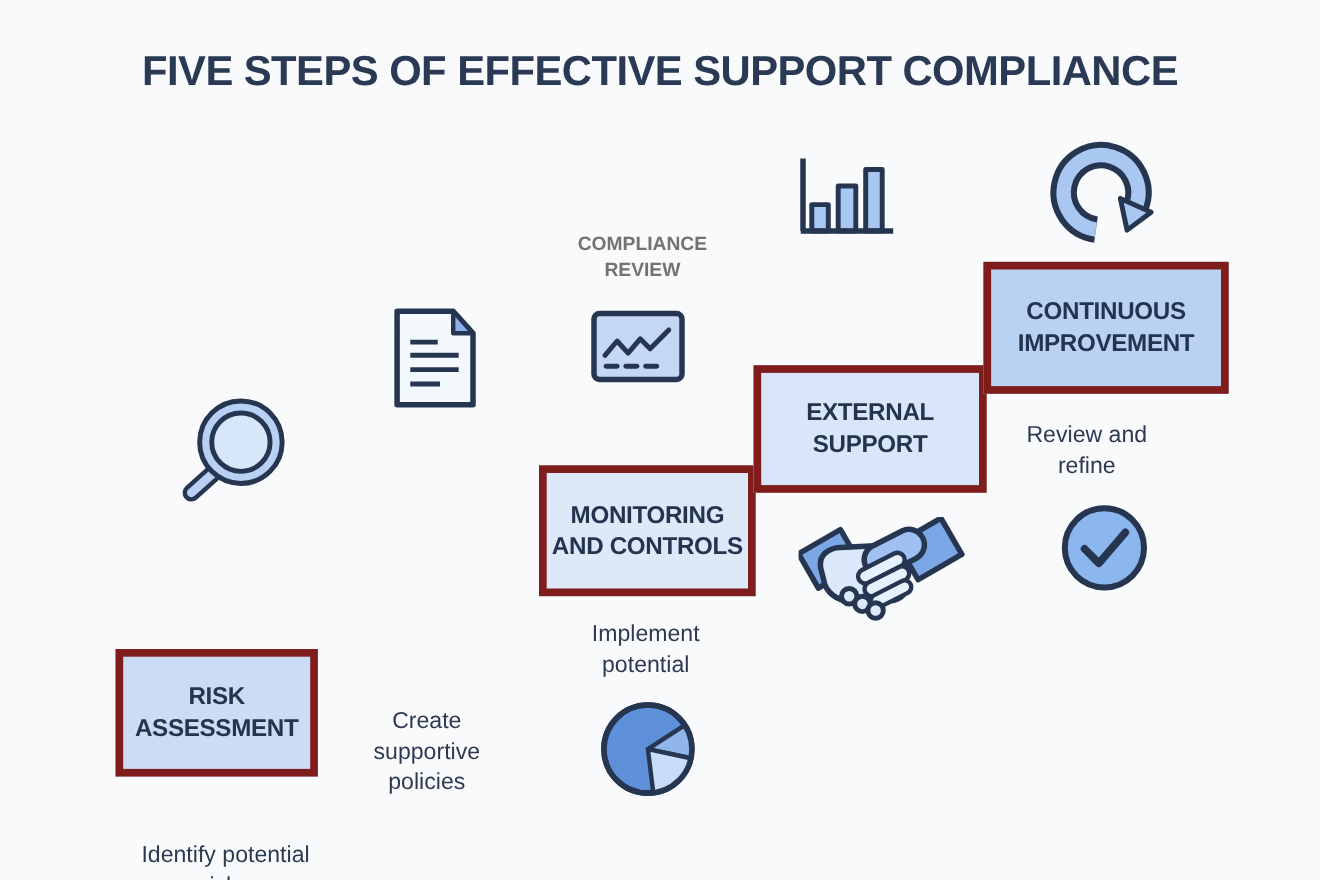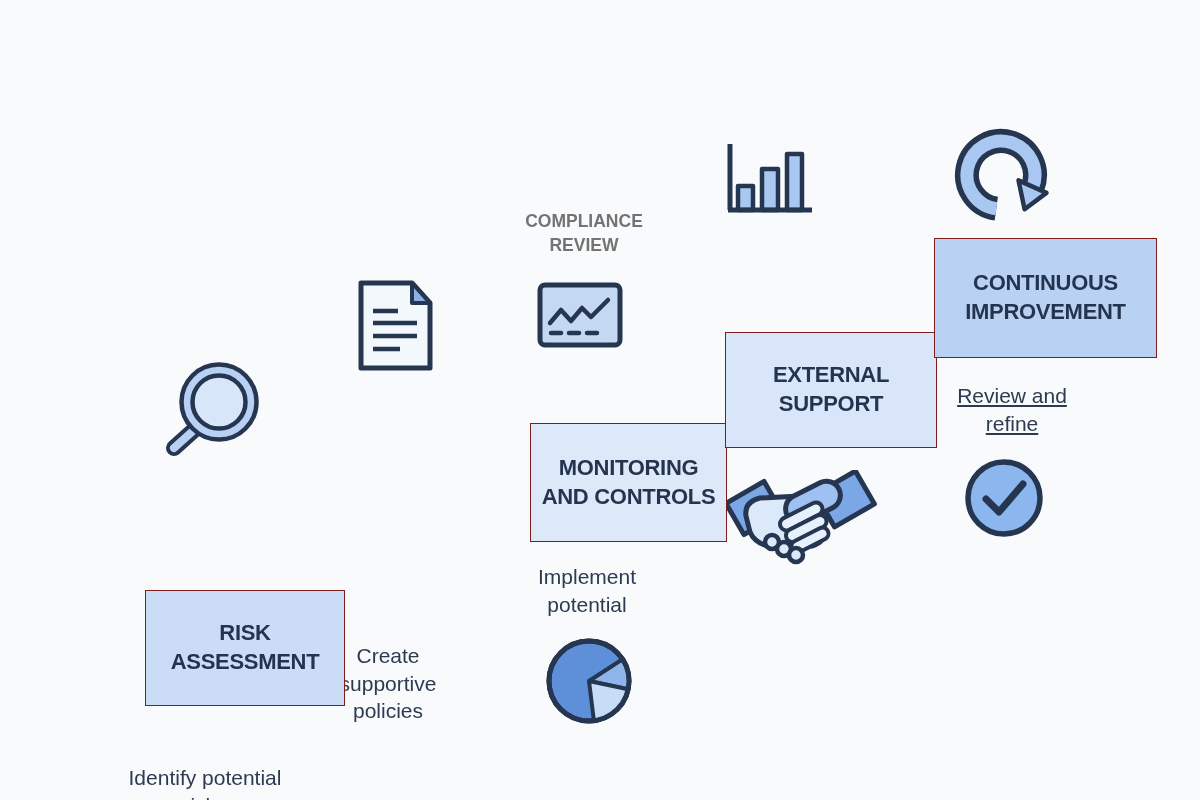--- a/index.html
+++ b/index.html
@@ -10,58 +10,59 @@
     color:#263650;
   }
   .pre{white-space:pre-line;}
   .title{
     position:absolute;left:0;top:44px;width:1200px;
     text-align:center;font-size:38px;font-weight:700;letter-spacing:-0.5px;
     color:#2b3a54;
   }
   .step-box{
     position:absolute;box-sizing:border-box;
-    border:1px solid #7f1d1d;
-    display:flex;align-items:center;justify-content:center;margin-left:40px;
+    border:7px solid #7f1d1d;
+    display:flex;align-items:center;justify-content:center;
   }
   .step-label{
     font-size:22px;font-weight:700;line-height:1.3;letter-spacing:-0.3px;
     text-align:center;color:#24344e;
   }
-  .box-risk       {left:105px;top:590px;width:200px;height:116px;background:#cbdcf6;z-index:1;}
+  .box-risk       {left:105px;top:590px;width:184px;height:116px;background:#cbdcf6;z-index:1;}
   .box-policy     {left:303px;top:505px;width:189px;height:118px;background:#e2ebfa;z-index:2;}
   .box-monitoring {left:490px;top:423px;width:197px;height:119px;background:#dde8f9;z-index:3;}
   .box-external   {left:685px;top:332px;width:212px;height:116px;background:#d9e6f9;z-index:4;}
   .box-continuous {left:894px;top:238px;width:223px;height:120px;background:#b9d2f3;z-index:5;}
   .caption{
     position:absolute;text-align:center;font-size:21px;line-height:1.32;color:#2d3b52;
   }
   .cap-risk       {left:85px; top:730px;width:240px;margin-top:34px;}
   .cap-policy     {left:288px;top:642px;width:200px;}
   .cap-monitoring {left:477px;top:563px;width:220px;}
-  .cap-continuous {left:897px;top:382px;width:230px;text-decoration:underline;}
+  .cap-continuous {left:873px;top:382px;width:230px;}
   .annotation{
     position:absolute;left:479px;top:210px;width:210px;
     text-align:center;font-size:17.5px;font-weight:700;line-height:1.35;color:#737373;
   }
   .icon{position:absolute;}
   .ic-magnifier {left:158px;top:356px;}
   .ic-document  {left:356px;top:278px;}
   .ic-linechart {left:536px;top:281px;}
   .ic-barchart  {left:722px;top:138px;}
   .ic-cycle     {left:945px;top:119px;}
   .ic-handshake {left:726px;top:470px;}
   .ic-check     {left:958px;top:452px;}
   .ic-pie       {left:542px;top:634px;}
 </style>
 </head>
 <body>
 
 <div id="stage">
 
+  <div class="title pre">FIVE STEPS OF EFFECTIVE SUPPORT COMPLIANCE</div>
 
   <div class="step-box box-risk">
     <div class="step-label pre">RISK
 ASSESSMENT</div>
   </div>
   <div class="step-box box-external">
     <div class="step-label pre">EXTERNAL
 SUPPORT</div>
   </div>
   <div class="step-box box-monitoring">

